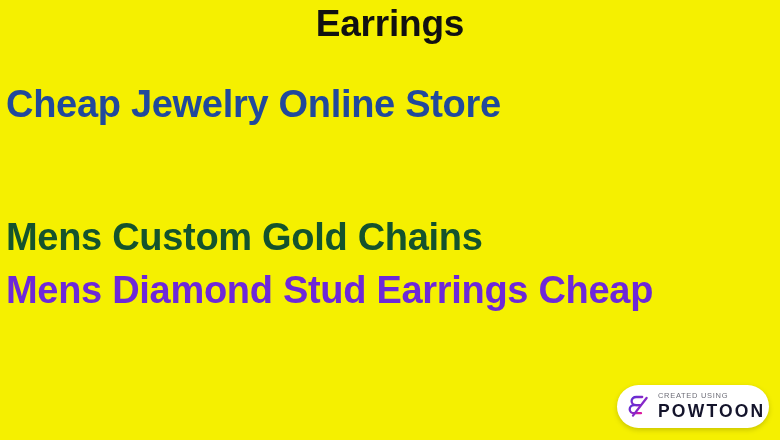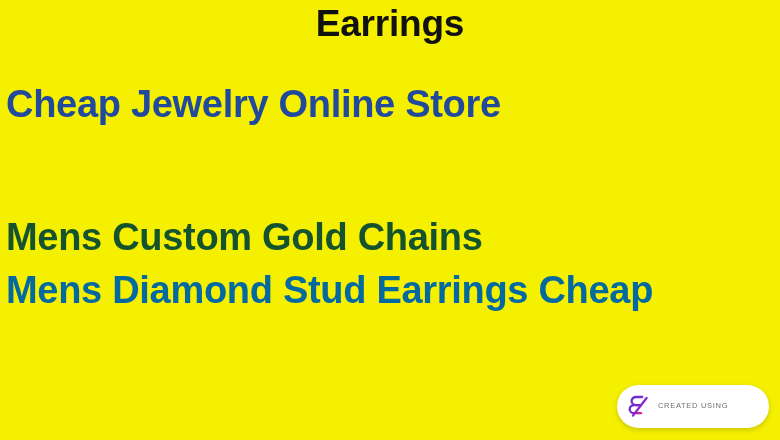--- a/index.html
+++ b/index.html
@@ -43,21 +43,21 @@
     left: 6px;
     font-family: "Liberation Sans", sans-serif;
     font-weight: bold;
     font-size: 38px;
     line-height: 44px;
     letter-spacing: -0.3px;
     white-space: nowrap;
   }
   #service-line-0 { top: 82px;  color: #21499C; }
   #service-line-1 { top: 171px; color: #14532d; margin-top: 44px; }
-  #service-line-2 { top: 268px; color: #0369a1; }
+  #service-line-2 { top: 268px; color: #6d28d9; }
 
   
   #powtoon-badge {
     position: absolute;
     left: 617px;
     top: 385px;
     width: 152px;
     height: 43px;
     background: #FFFFFF;
     border-radius: 22px;
@@ -120,16 +120,17 @@
           <stop offset="55%" stop-color="#8A27C8"></stop>
           <stop offset="100%" stop-color="#E0189B"></stop>
         </linearGradient>
       </defs>
       <path d="M14.2 3.0 H8.2 C5.6 3.0 3.6 4.8 3.6 7.1 C3.6 9.4 5.6 11.1 8.2 11.1 H12.0" fill="none" stroke="url(#pwGrad)" stroke-width="2.3" stroke-linecap="round"></path>
       <path d="M12.0 11.1 H6.2 C3.6 11.1 1.7 12.9 1.7 15.2 C1.7 17.5 3.6 19.2 6.2 19.2 H13.0" fill="none" stroke="url(#pwGrad)" stroke-width="2.3" stroke-linecap="round"></path>
       <path d="M5.0 21.6 L18.6 4.0" fill="none" stroke="url(#pwGrad)" stroke-width="2.3" stroke-linecap="round"></path>
     </svg>
     <div id="powtoon-badge-text">
       <div id="powtoon-created-using">CREATED USING</div>
+      <div id="powtoon-wordmark">POWTOON</div>
     </div>
   </div>
 
 </div>
 
 </body></html>

